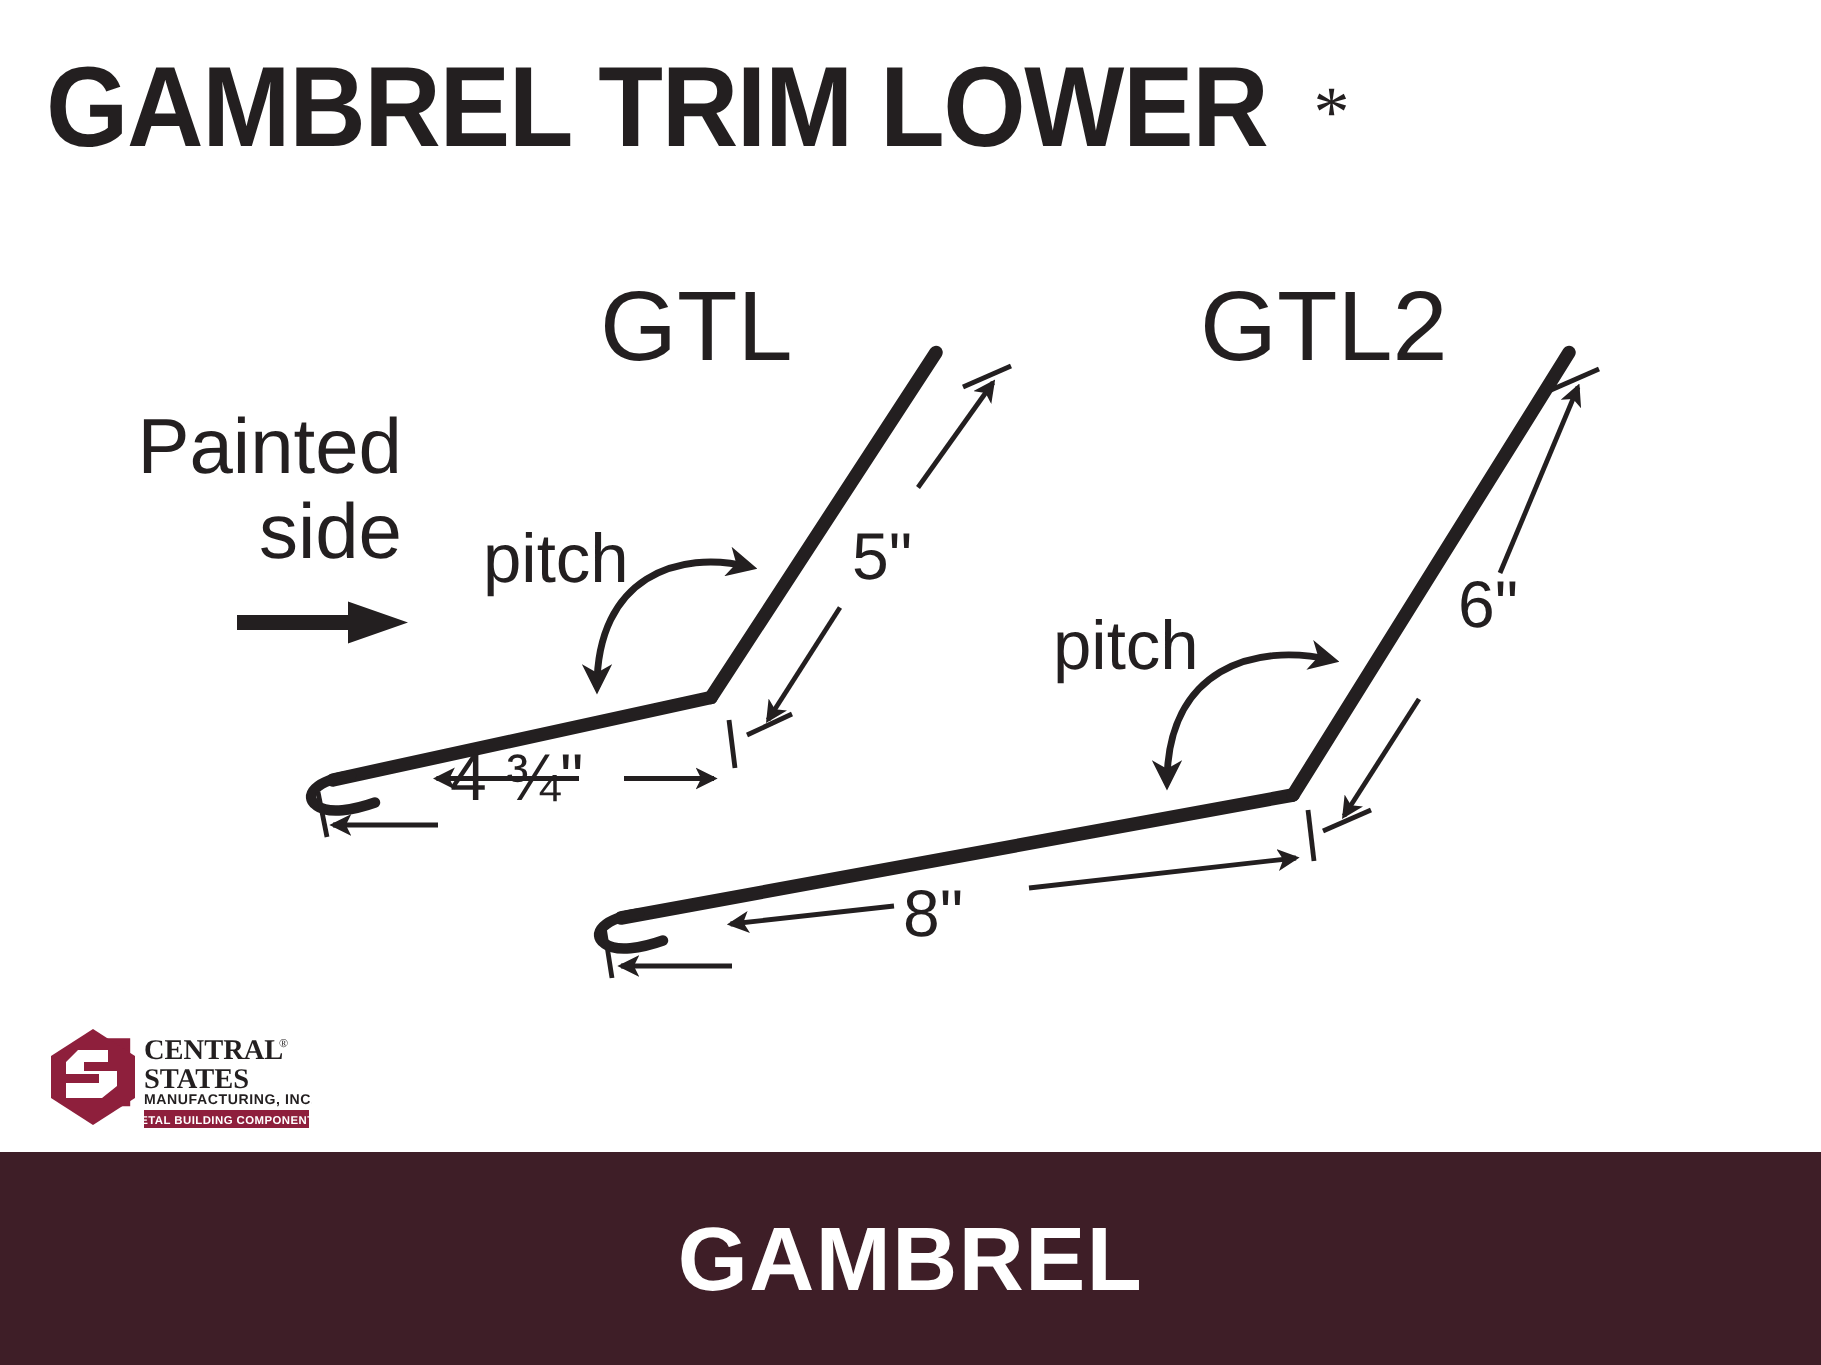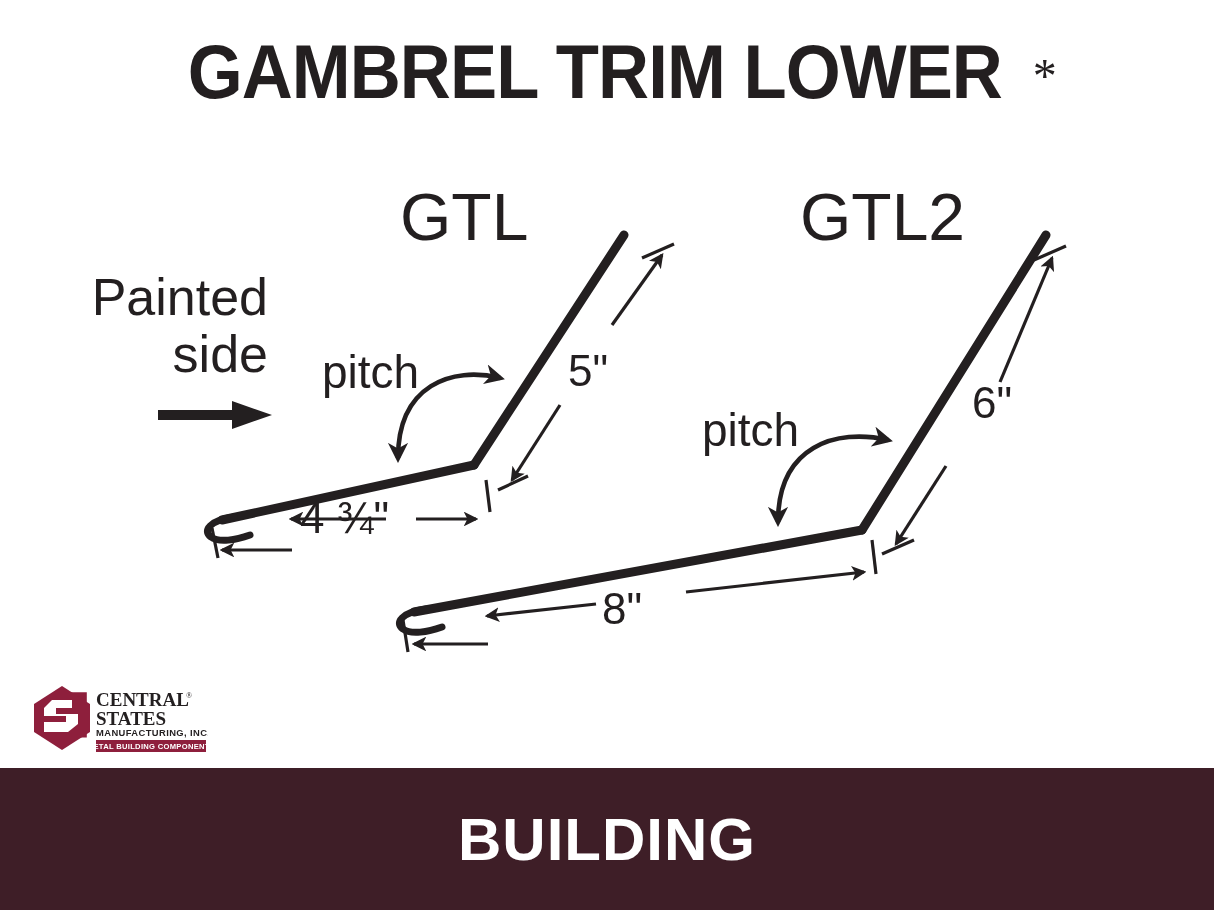--- a/index.html
+++ b/index.html
@@ -17,21 +17,20 @@
     background: #ffffff;
     overflow: hidden;
   }
 
   
   #title-bar {
     position: absolute;
     left: 0;
     top: 28px;
     width: 1214px;
-    text-align: center;
     white-space: nowrap;
   }
   #title-text {
     font-family: "Liberation Sans Narrow", "Liberation Sans", sans-serif;
     font-weight: bold;
     font-size: 76px;
     letter-spacing: -1px;
     color: #231f20;
     transform: scaleX(0.93);
     transform-origin: center;
@@ -233,16 +232,16 @@
 
     <text x="68" y="43" font-family="Liberation Serif, serif" font-weight="bold" font-size="19" fill="#231f20">STATES</text>
 
     <text x="68" y="54" font-family="Liberation Sans, sans-serif" font-weight="bold" font-size="9.4" letter-spacing="0.4" fill="#231f20">MANUFACTURING, INC.</text>
 
     <rect x="68" y="58" width="110" height="12" fill="#8e1f3c"></rect>
     <text x="123" y="67" text-anchor="middle" font-family="Liberation Sans, sans-serif" font-weight="bold" font-size="7.6" letter-spacing="0.3" fill="#ffffff">METAL BUILDING COMPONENTS</text>
   </svg>
 
   <div id="footer-band">
-    <span id="footer-text">BUILDING</span>
+    <span id="footer-text">GAMBREL</span>
   </div>
 
 </div>
 
 </body></html>

